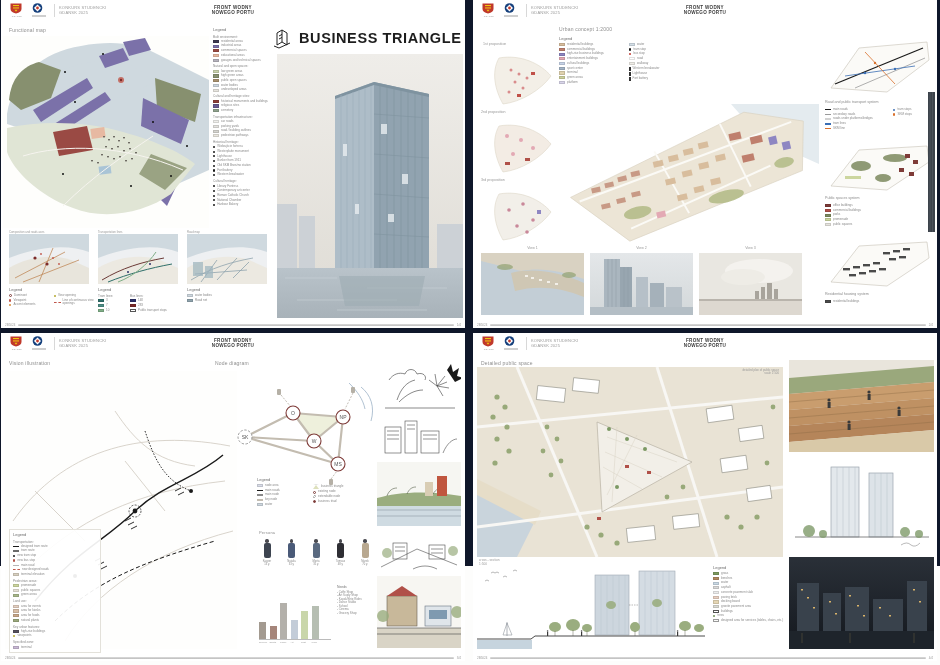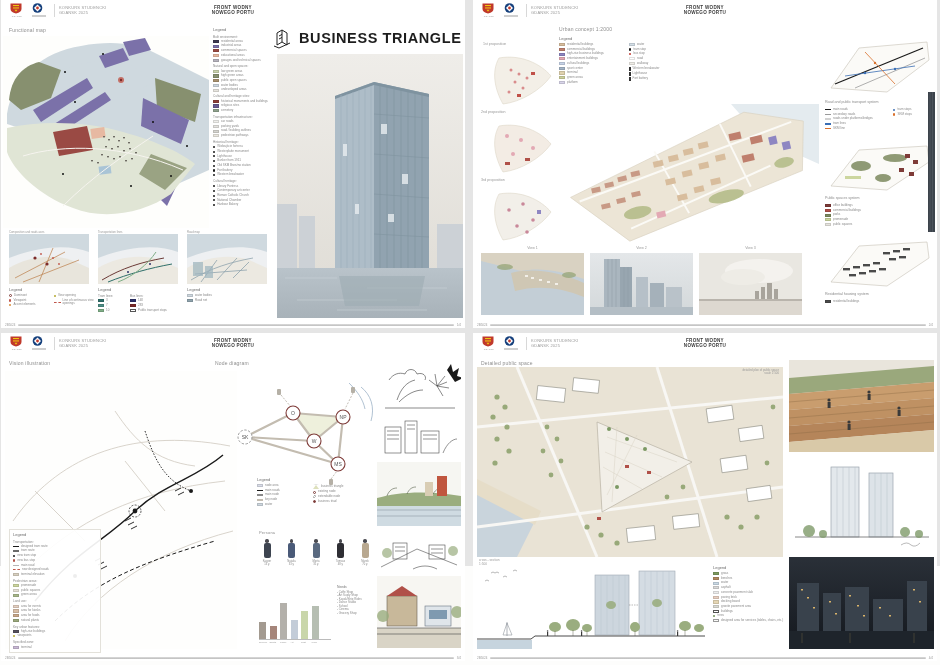--- a/index.html
+++ b/index.html
@@ -1,17 +1,17 @@
 <!DOCTYPE html>
 <html><head>
 <meta charset="utf-8">
 <style>
   html,body{margin:0;padding:0;background:#fdfdfc;}
   body{width:940px;height:665px;overflow:hidden;font-family:"Liberation Sans",sans-serif;color:#555;}
-  .sheet{position:relative;width:940px;height:566px;background:#e5e5e5;}
+  .sheet{position:relative;width:940px;height:566px;background:#0f172a;}
   .panel{position:absolute;width:464px;height:328px;background:#fff;}
   #p1{left:1px;top:0;} #p2{left:473px;top:0;} #p3{left:1px;top:333px;} #p4{left:473px;top:333px;}
   .abs{position:absolute;}
   
   .phead{position:absolute;left:0;top:0;width:100%;height:22px;}
   .logo1{position:absolute;left:8px;top:3px;width:16px;text-align:center;}
   .logo2{position:absolute;left:30px;top:3px;width:16px;text-align:center;}
   .logocap{font-size:2.2px;color:#9a9a9a;letter-spacing:.2px;margin-top:.5px;}
   .logocap-bars i{display:block;height:1px;background:#cfcfcf;margin:.6px 1px 0;}
   .vline{position:absolute;left:53px;top:4px;width:1px;height:13px;background:#d8d8d8;}

